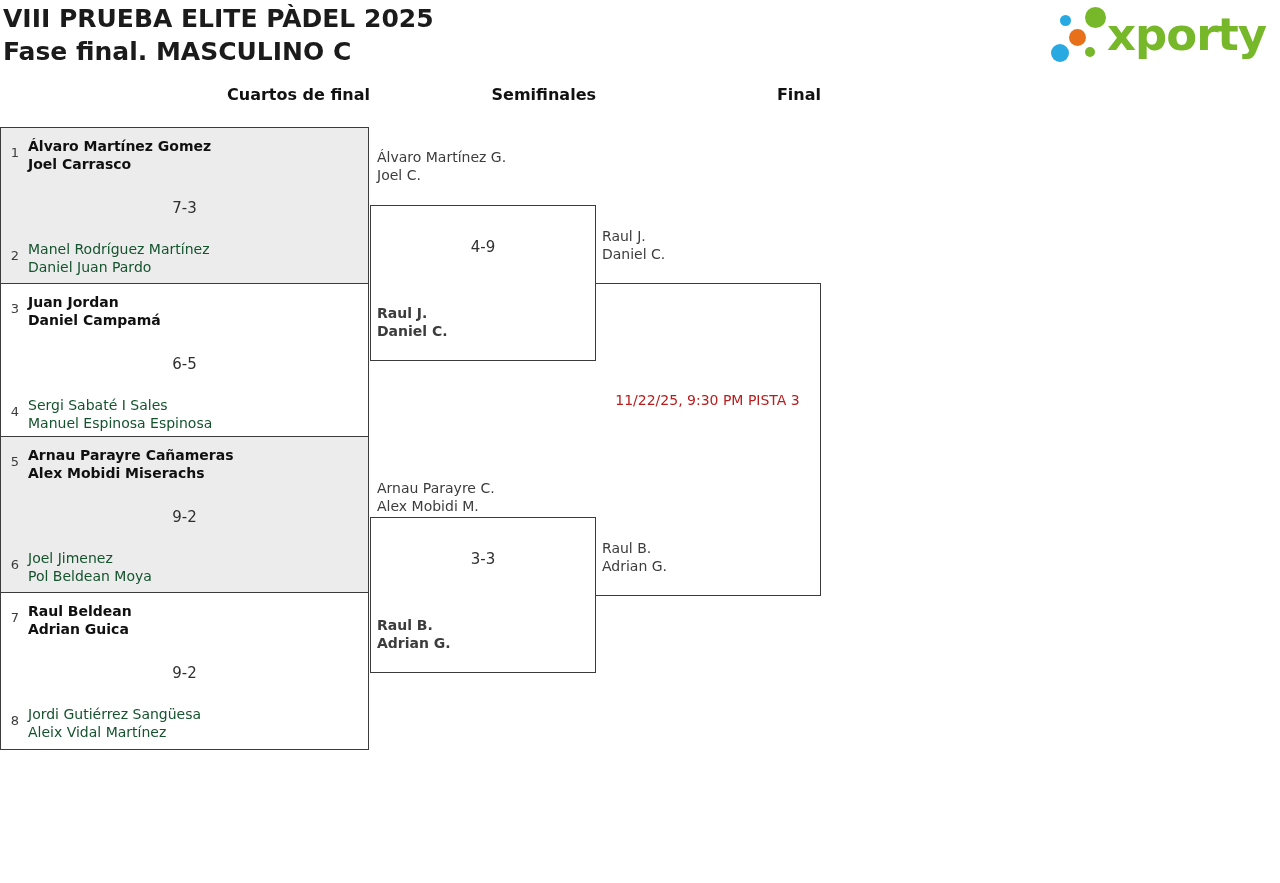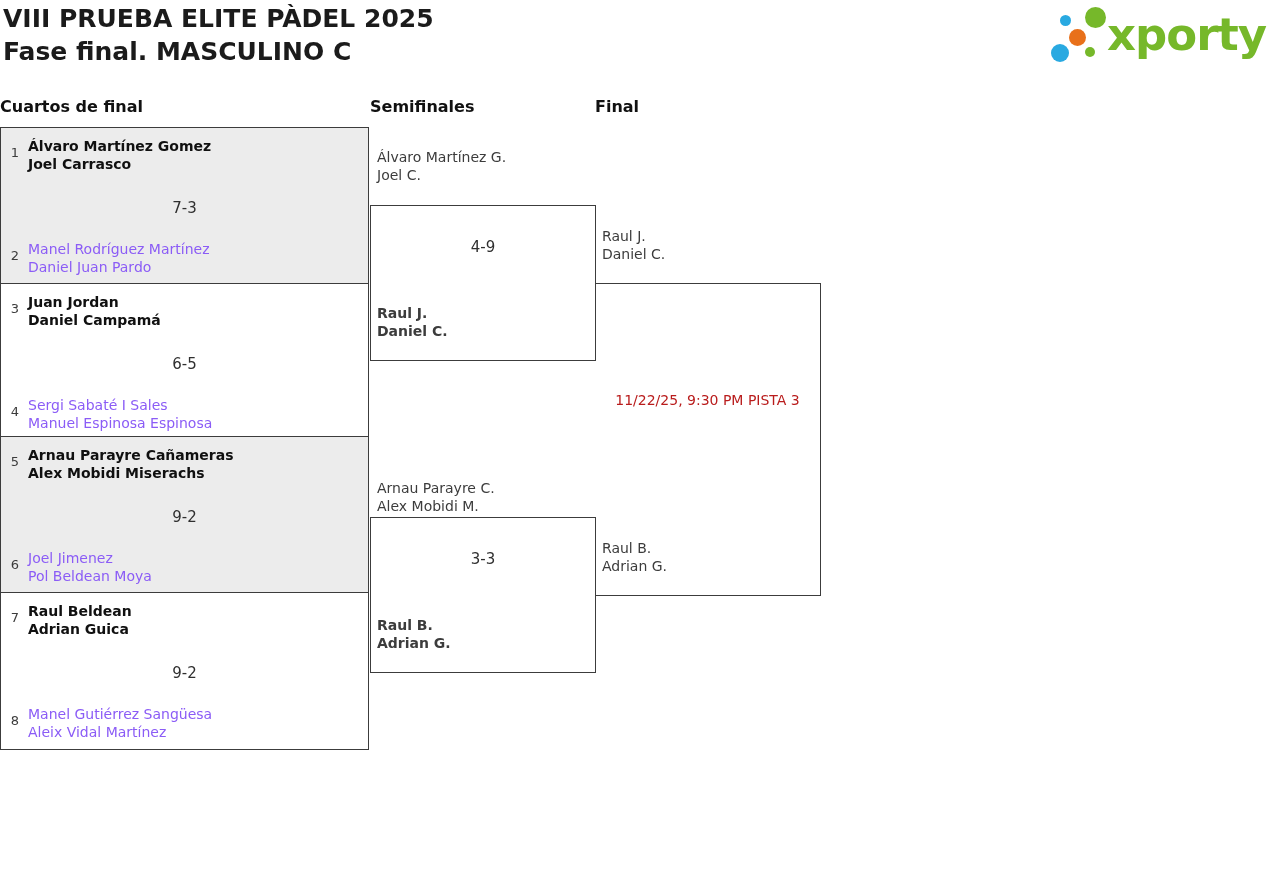--- a/index.html
+++ b/index.html
@@ -16,40 +16,40 @@
   .dot { position: absolute; border-radius: 50%; }
   .d-blue-sm   { left: 15px; top: 11px; width: 11px; height: 11px; }
   .d-green-lg  { left: 40px; top: 3px;  width: 21px; height: 21px; }
   .d-orange    { left: 24px; top: 25px; width: 17px; height: 17px; }
   .d-blue-lg   { left: 6px;  top: 40px; width: 18px; height: 18px; }
   .d-green-sm  { left: 40px; top: 43px; width: 10px; height: 10px; }
   .logo-text { position: absolute; left: 62px; top: 2px; font-size: 45px; line-height: 58px;
                font-weight: 700; letter-spacing: -1px; }
 
   
-  .round-header { position: absolute; top: 97px; font-size: 16px; font-weight: 600;
-                  color: #111; text-align: left; }
+  .round-header { position: absolute; top: 85px; font-size: 16px; font-weight: 600;
+                  color: #111; text-align: right; }
   .rh-qf { left: 0;     width: 370px; }
   .rh-sf { left: 370px; width: 226px; }
   .rh-f  { left: 595px; width: 226px; }
 
   
   .qf-match { position: absolute; left: 0; width: 369px; height: 157px;
               border: 1px solid #3c3c3c; background: #ffffff; }
   .qf-match.shaded { background: #ececec; }
   .qf1 { top: 127px; }
   .qf2 { top: 283px; height: 154px; }
   .qf3 { top: 436px; }
   .qf4 { top: 592px; height: 158px; }
 
   .seed { position: absolute; left: 5px; width: 18px; text-align: center;
           font-size: 13px; color: #3c3c3c; }
   .seed-top { top: 17px; }
   .seed-bottom { top: 120px; }
-  .team { position: absolute; left: 27px; font-size: 14px; line-height: 18px; color: #8b5cf6; }
+  .team { position: absolute; left: 27px; font-size: 14px; line-height: 18px; color: #14532d; }
   .team-top { top: 9px; }
   .team-bottom { top: 112px; }
   .winner { font-weight: 700; color: #101010; }
   .qf-score { position: absolute; left: 0; top: 71px; width: 100%; text-align: center;
               font-size: 15px; color: #2f2f2f; }
 
   
   .sf-box { position: absolute; left: 370px; width: 226px; height: 156px;
             border: 1px solid #3c3c3c; background: transparent; }
   .sf1 { top: 205px; }
@@ -139,21 +139,21 @@
   </div>
 
   <div class="qf-match qf4">
     <span class="seed seed-top">7</span>
     <div class="team team-top winner">
       <div>Raul Beldean</div>
       <div>Adrian Guica</div>
     </div>
     <div class="qf-score">9-2</div>
     <div class="team team-bottom">
-      <div>Manel Gutiérrez Sangüesa</div>
+      <div>Jordi Gutiérrez Sangüesa</div>
       <div>Aleix Vidal Martínez</div>
     </div>
     <span class="seed seed-bottom">8</span>
   </div>
 
   <div class="sf-box sf1">
     <div class="sf-score">4-9</div>
   </div>
   <div class="bracket-label lbl-sf1-top">
     <div>Álvaro Martínez G.</div>

